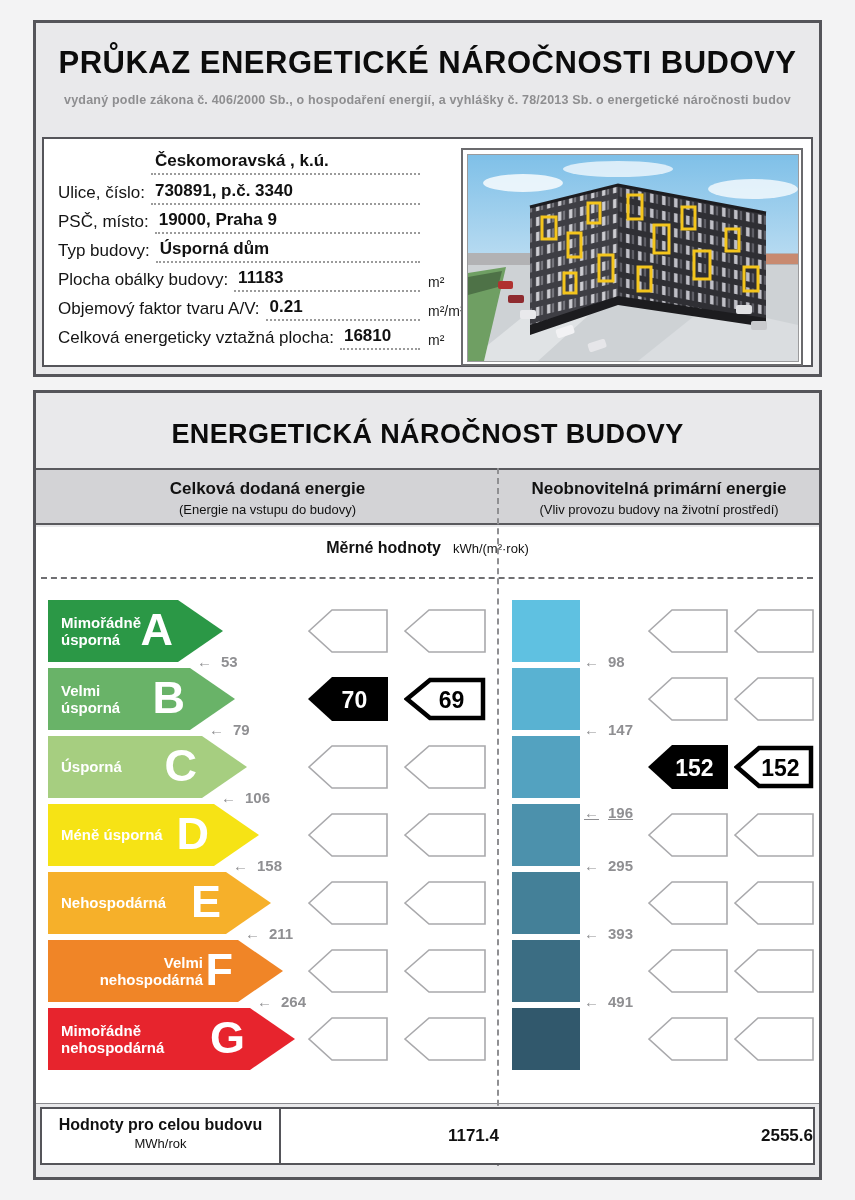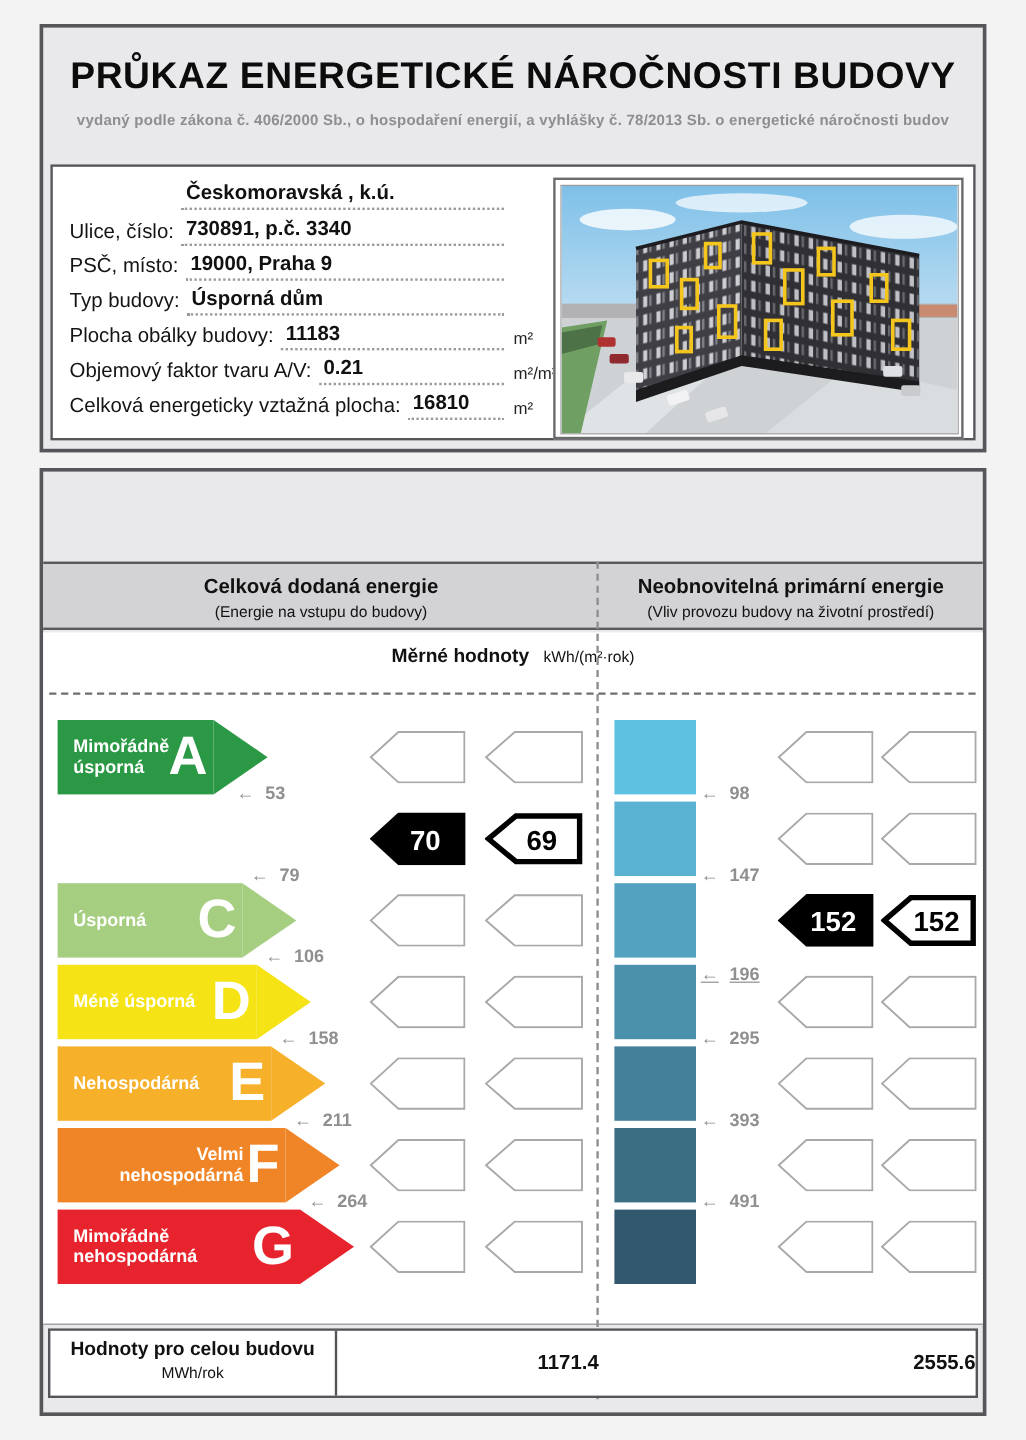--- a/index.html
+++ b/index.html
@@ -217,20 +217,21 @@
             <rect x="268" y="150" width="16" height="9" rx="2" fill="#dfe0e3"></rect>
             <rect x="283" y="166" width="16" height="9" rx="2" fill="#c9cacd"></rect>
           </g>
         </svg>
       </div>
     </div>
   </div>
 </div>
 
 <div class="outer-box" id="chart-box">
+  <div class="chart-title">ENERGETICKÁ NÁROČNOST BUDOVY</div>
 
   <div id="col-headers">
     <div class="col-head">
       <div class="name">Celková dodaná energie</div>
       <div class="sub">(Energie na vstupu do budovy)</div>
     </div>
     <div class="col-head right">
       <div class="name">Neobnovitelná primární energie</div>
       <div class="sub">(Vliv provozu budovy na životní prostředí)</div>
     </div>
@@ -254,20 +255,25 @@
         </svg></div>
       <div class="ind" style="left: 368px; top: 82px;"><svg width="82" height="44" viewBox="0 0 82 44">
           <polygon points="1,22 25,1 81,1 81,43 25,43" fill="#ffffff" stroke="#a9a9ac" stroke-width="1.6"></polygon>
         </svg></div>
       <div class="ind" style="left: 612px; top: 82px;"><svg width="80" height="44" viewBox="0 0 80 44">
           <polygon points="1,22 24,1 79,1 79,43 24,43" fill="#ffffff" stroke="#a9a9ac" stroke-width="1.6"></polygon>
         </svg></div>
       <div class="ind" style="left: 698px; top: 82px;"><svg width="80" height="44" viewBox="0 0 80 44">
           <polygon points="1,22 24,1 79,1 79,43 24,43" fill="#ffffff" stroke="#a9a9ac" stroke-width="1.6"></polygon>
         </svg></div>
+      <div class="band" style="left: 12px; top: 141px; width: 142px; background: rgb(105, 179, 104);">
+        <div class="tip" style="border-left: 45px solid rgb(105, 179, 104);"></div>
+        <span class="blabel" style="width: 94px;">Velmi úsporná</span>
+        <span class="bletter">B</span>
+      </div>
       <div class="thr" style="left: 173px; top: 195px;"><span class="thr-a">←</span><span class="thr-n">79</span></div>
       <div class="thr" style="left: 548px; top: 195px;"><span class="thr-a">←</span><span class="thr-n">147</span></div>
       <div class="bar-seg" style="top: 141px; left: 476px; width: 68px; background: rgb(89, 178, 210);"></div>
       <div class="ind" style="left: 272px; top: 150px;"><svg width="80" height="44" viewBox="0 0 80 44">
           <polygon points="0,22 24,0 80,0 80,44 24,44" fill="#000000"></polygon>
           <text x="46.4" y="23" text-anchor="middle" dominant-baseline="central" font-family="Liberation Sans, DejaVu Sans, sans-serif" font-weight="bold" font-size="23" fill="#ffffff">70</text>
         </svg></div>
       <div class="ind" style="left: 368px; top: 150px;"><svg width="82" height="44" viewBox="0 0 82 44">
           <polygon points="3,22 26,3 79,3 79,41 26,41" fill="#ffffff" stroke="#000000" stroke-width="4.5"></polygon>
           <text x="47.559999999999995" y="23" text-anchor="middle" dominant-baseline="central" font-family="Liberation Sans, DejaVu Sans, sans-serif" font-weight="bold" font-size="23" fill="#000000">69</text>

